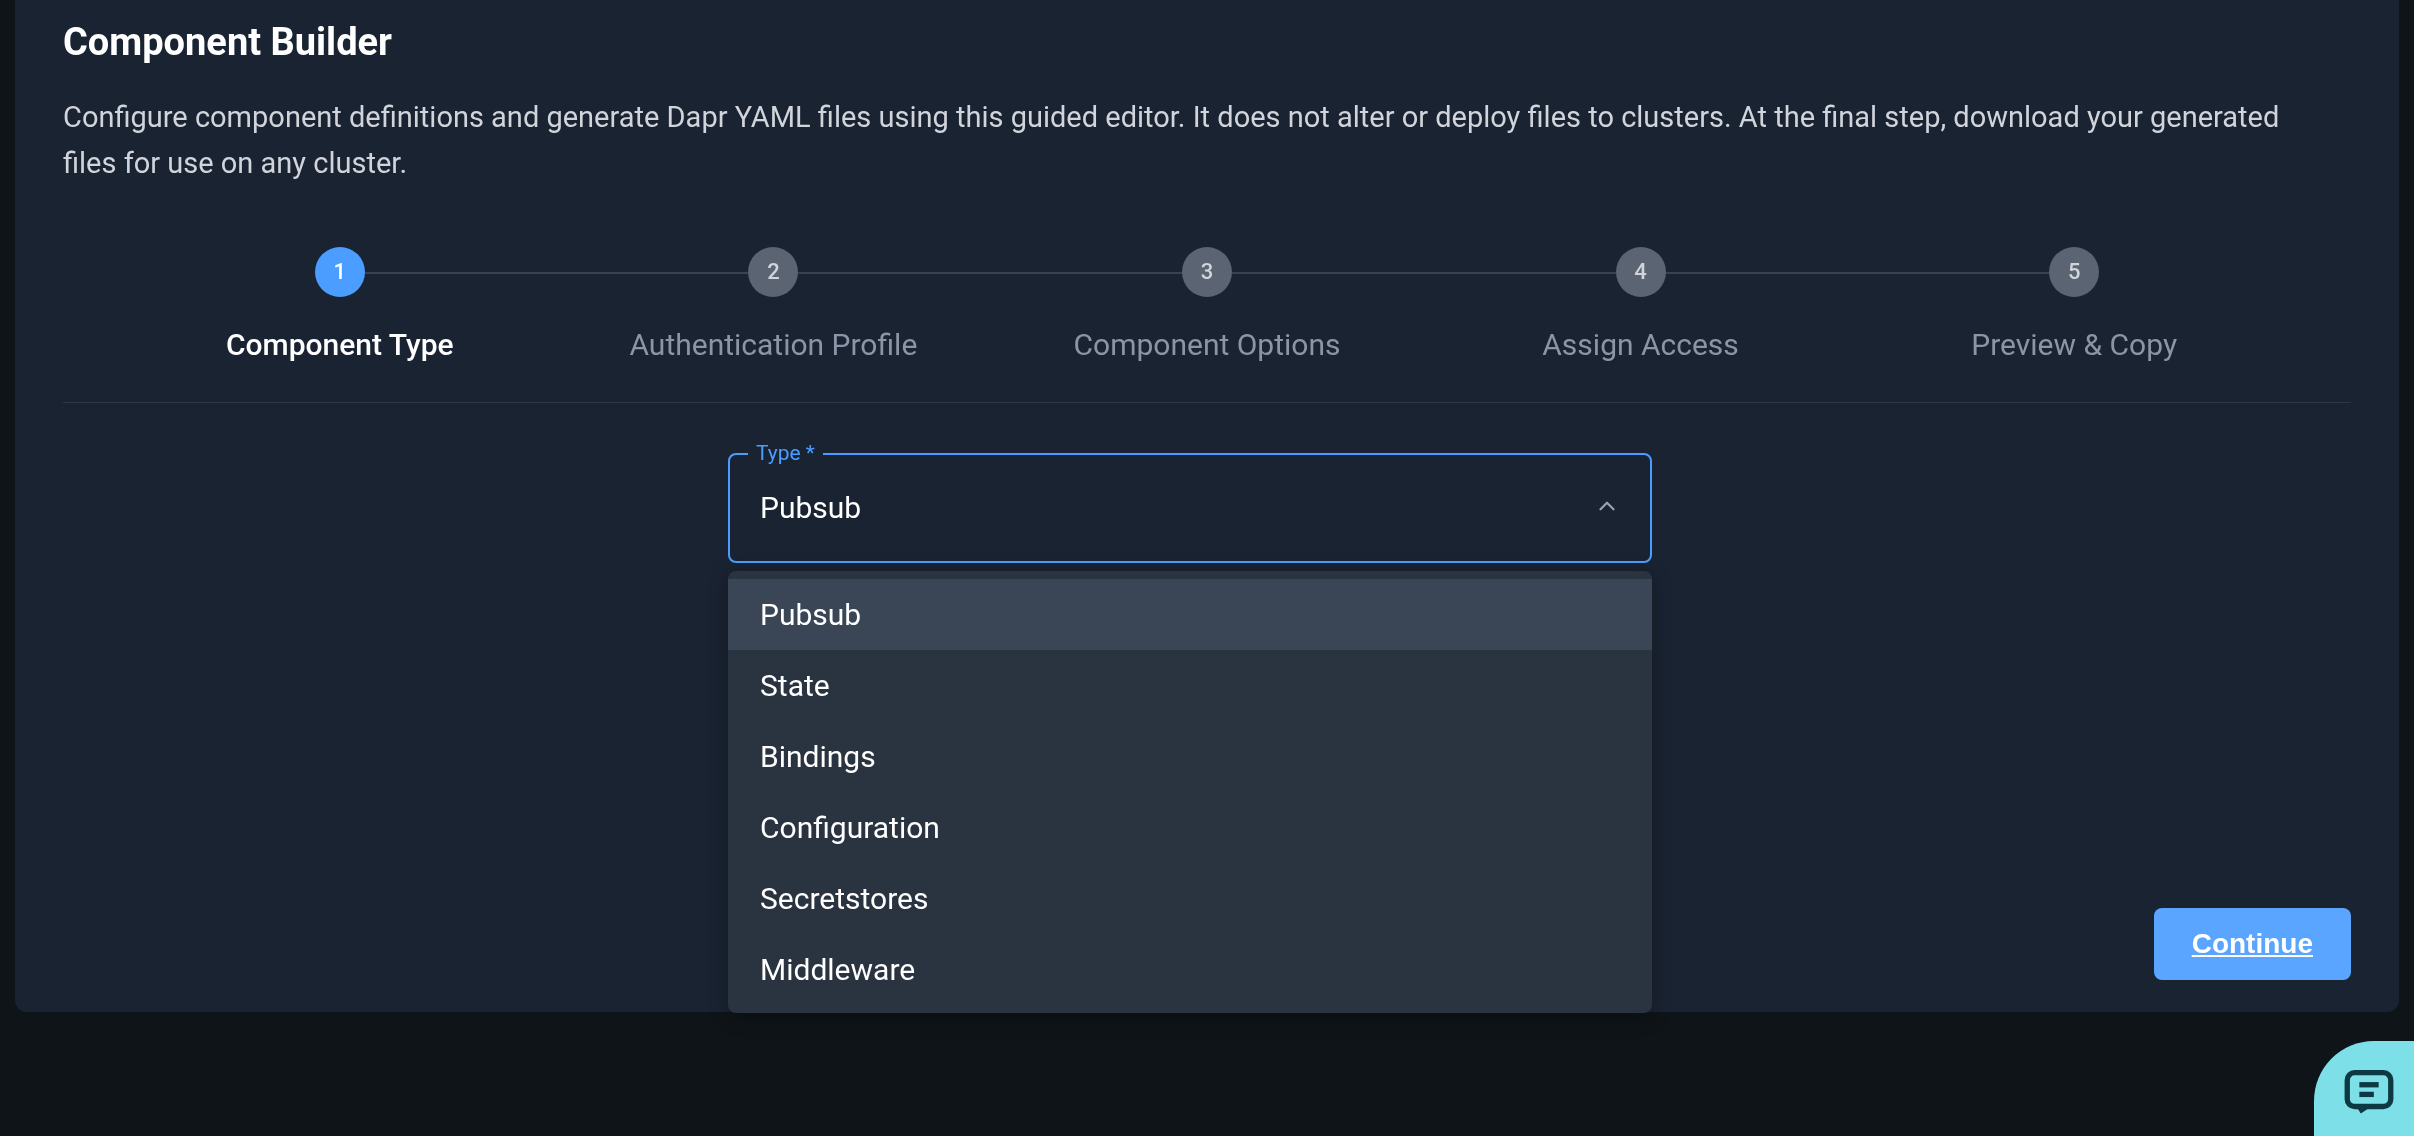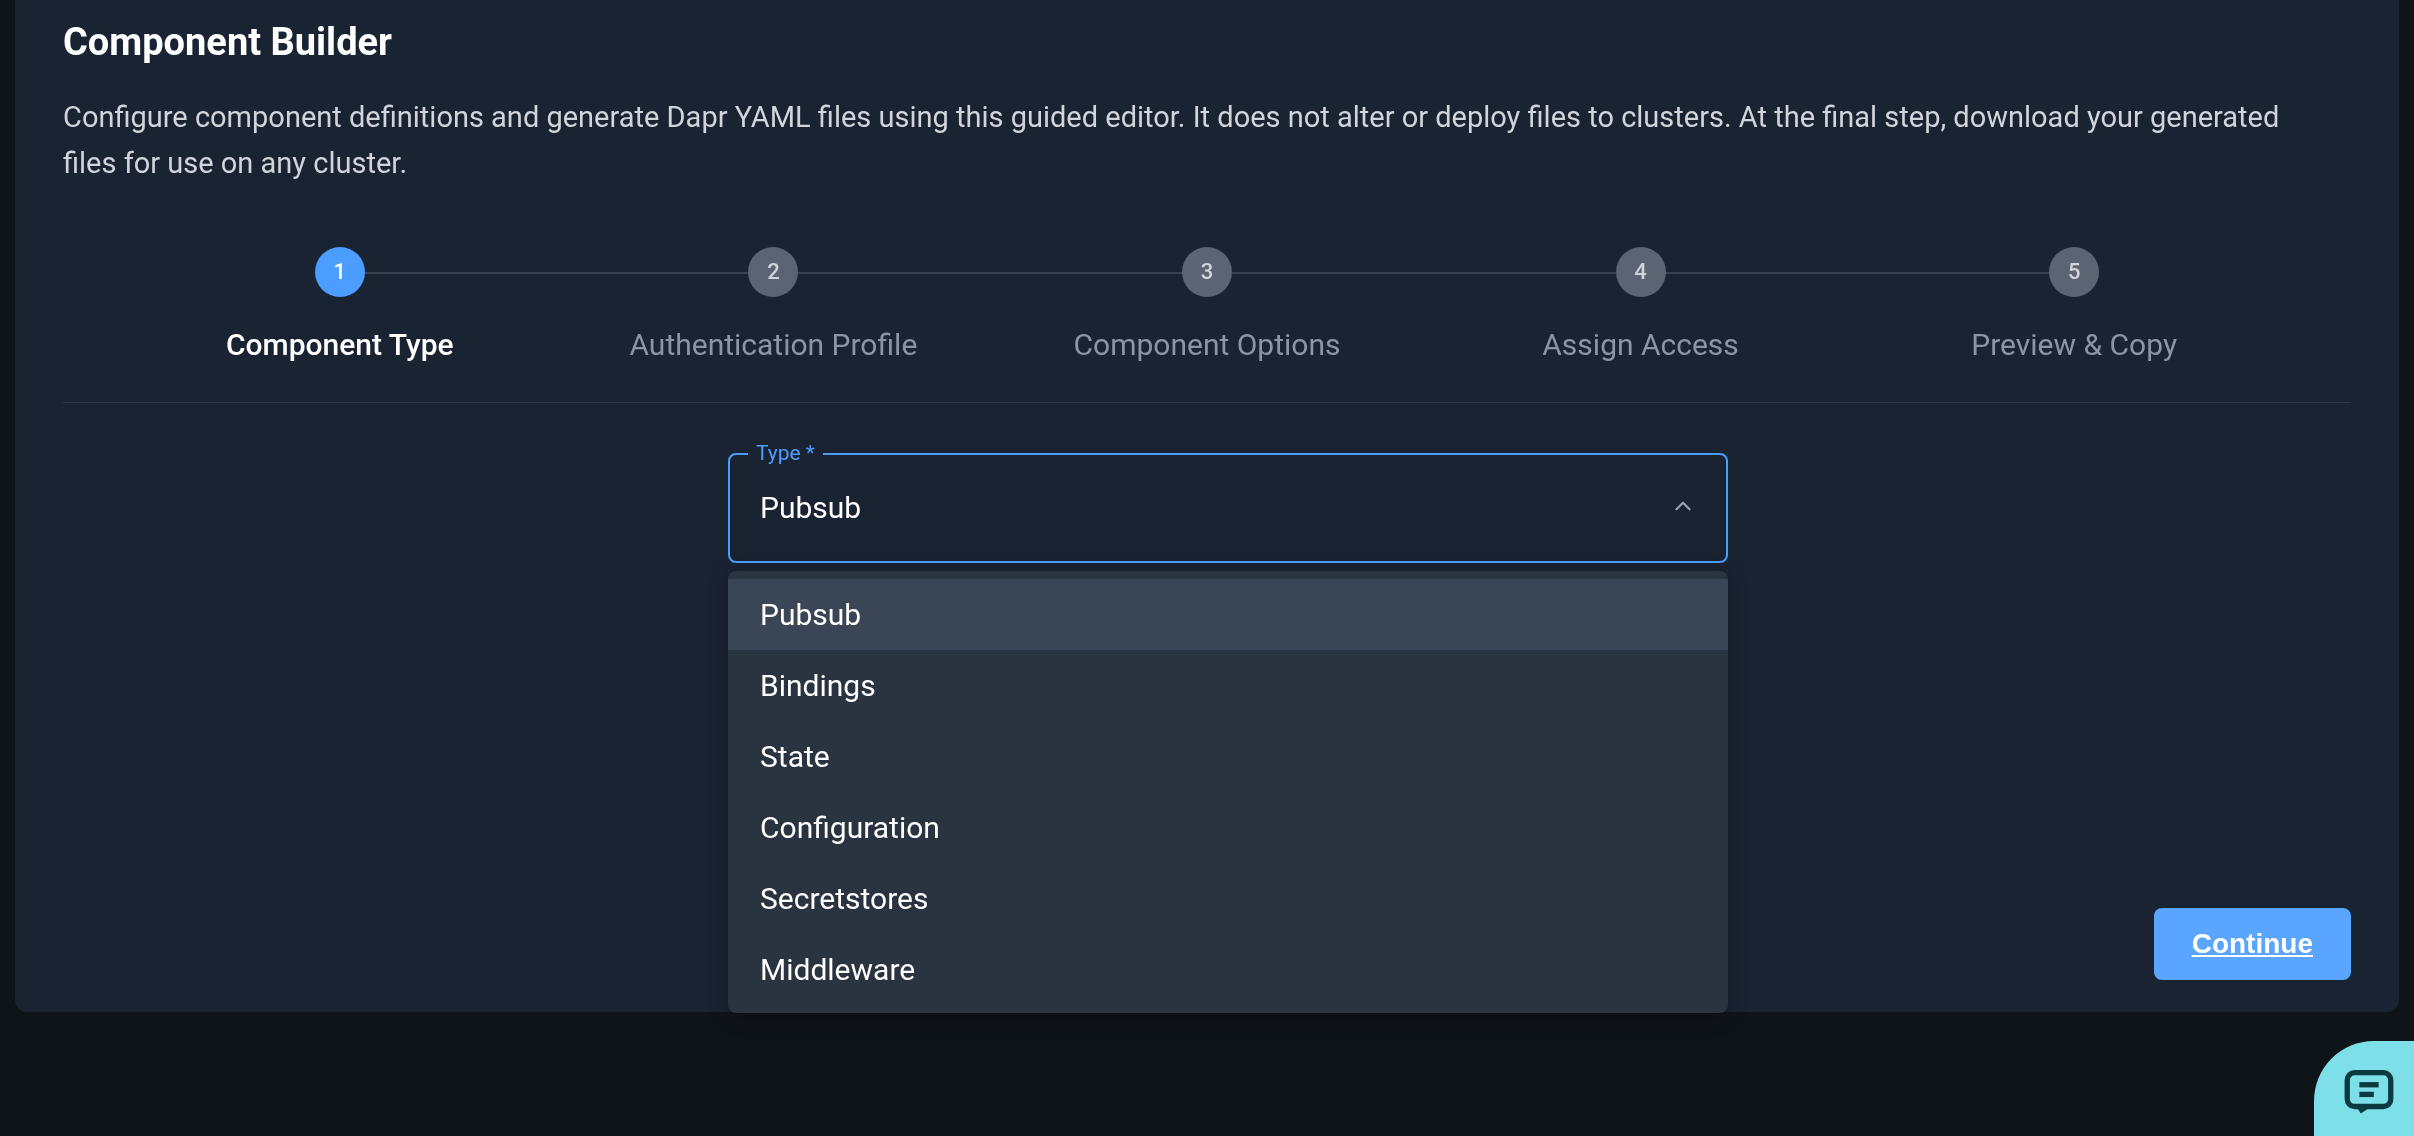--- a/index.html
+++ b/index.html
@@ -94,21 +94,21 @@
     background: #3a4252;
     z-index: 1;
   }
   .divider {
     height: 1px;
     background: #2d3748;
     margin: 20px 0 50px 0;
   }
   .select-container {
     position: relative;
-    width: 1000px;
+    width: 924px;
     margin-left: 665px;
   }
   .select-label {
     position: absolute;
     top: -12px;
     left: 20px;
     background: #1a2332;
     padding: 0 8px;
     font-size: 21px;
     color: #4b9eff;
@@ -230,22 +230,22 @@
     <div class="select-box">
       <span class="select-value">Pubsub</span>
       <span class="chevron-icon">
         <svg width="26" height="26" viewBox="0 0 24 24" fill="none" stroke="currentColor" stroke-width="2" stroke-linecap="round" stroke-linejoin="round">
           <polyline points="18 15 12 9 6 15"></polyline>
         </svg>
       </span>
     </div>
     <div class="dropdown-menu">
       <div class="dropdown-item selected">Pubsub</div>
+      <div class="dropdown-item">State</div>
       <div class="dropdown-item">Bindings</div>
-      <div class="dropdown-item">State</div>
       <div class="dropdown-item">Configuration</div>
       <div class="dropdown-item">Secretstores</div>
       <div class="dropdown-item">Middleware</div>
     </div>
   </div>
 
   <button class="continue-button">Continue</button>
 </div>
 
 <div class="chat-fab">

